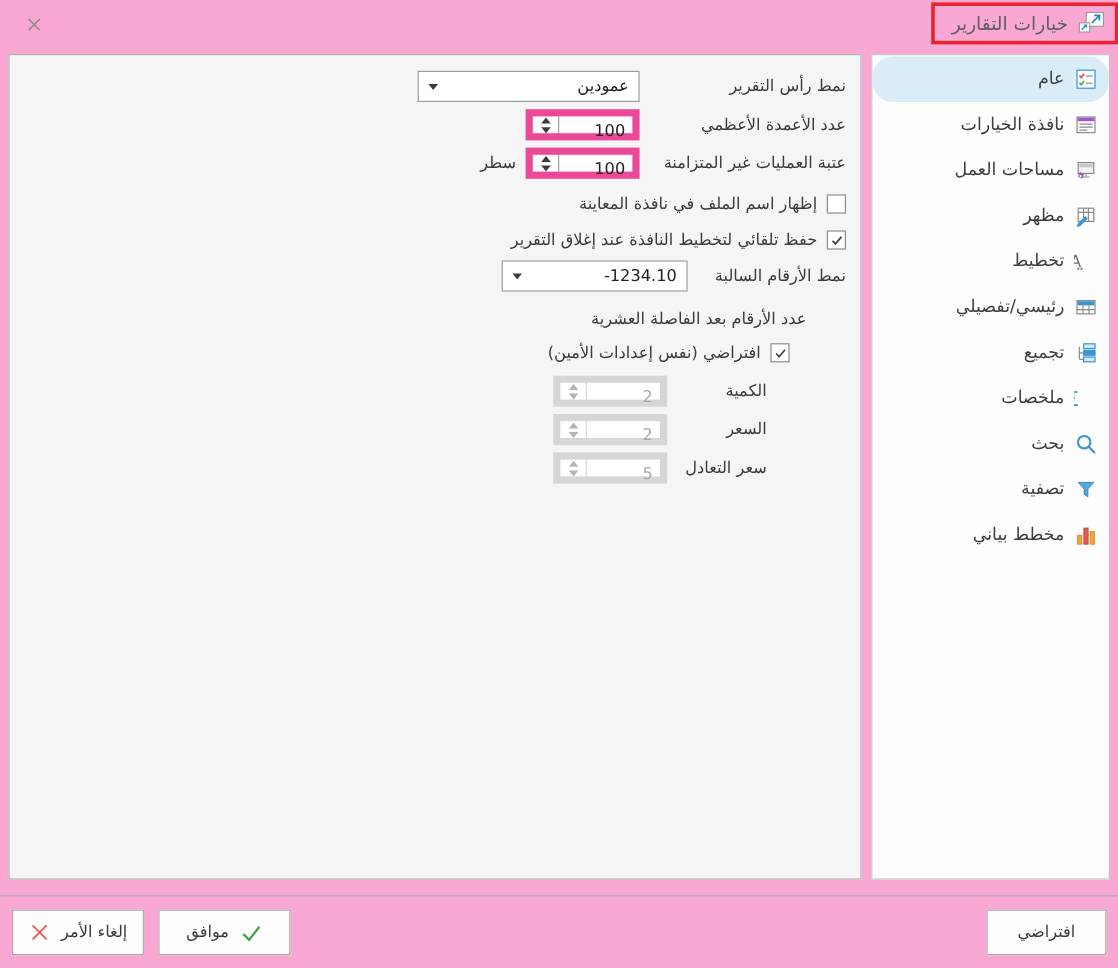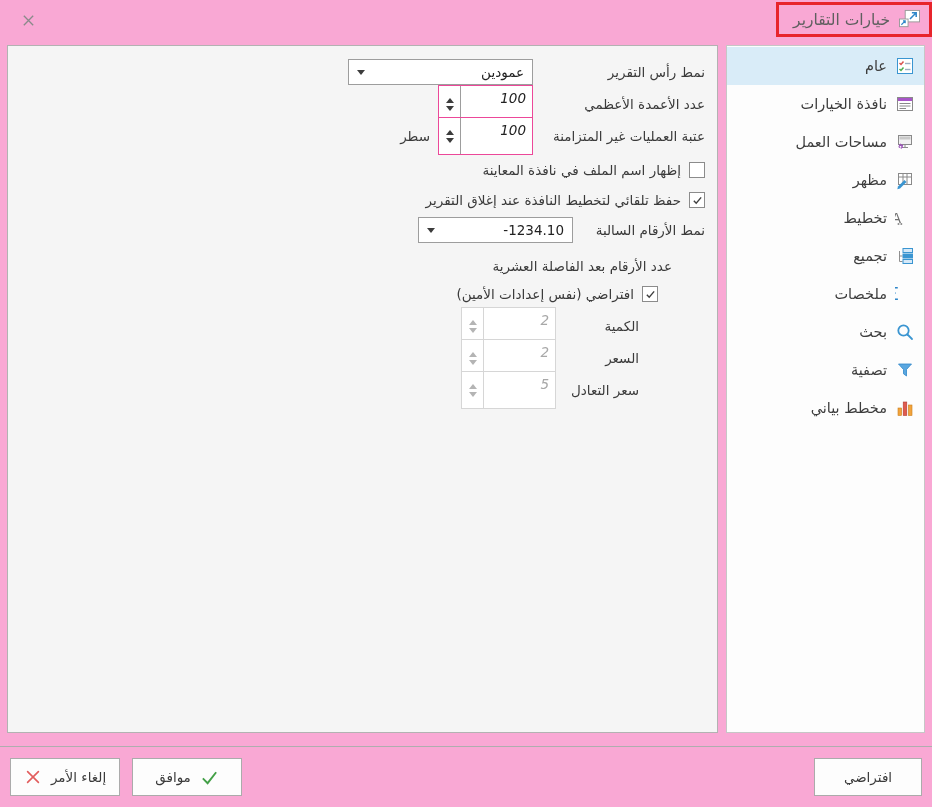--- a/index.html
+++ b/index.html
@@ -11,41 +11,41 @@
   .title-box{position:absolute;top:2px;right:0;height:29px;border:3px solid #e8242c;
     display:flex;align-items:center;gap:8px;padding:0 8px 0 14px;}
   .title-text{font-size:15.5px;color:#5f5f5f;white-space:nowrap;}
   .close-btn{position:absolute;top:11px;left:19px;width:18px;height:18px;display:flex;
     align-items:center;justify-content:center;cursor:default;}
 
   
   .content{display:flex;gap:8px;padding:0 7px;height:688px;box-sizing:border-box;}
   .sidebar{width:199px;background:#fdfdfd;border:1px solid #c6c6c6;box-sizing:border-box;padding-top:1px;}
   .side-item{height:38px;display:flex;align-items:center;gap:8px;padding:0 9px;font-size:14.5px;color:#3d3d3d;}
-  .side-item.selected{background:#d9ecf8;}
+  .side-item.selected{background:#d9ecf8;border-radius:17px;}
   .side-icon{width:20px;height:20px;flex:none;}
   .side-label{white-space:nowrap;}
 
   .main{flex:1;background:#f5f5f5;border:1px solid #b2b2b2;box-sizing:border-box;padding:13px 12px;}
 
   .row{display:flex;align-items:center;gap:8px;height:26px;margin-bottom:6px;}
   .row.cbrow{height:22px;}
   .lbl{font-size:13.5px;color:#3a3a3a;white-space:nowrap;flex:none;}
   .w164{width:164px;} .w124{width:124px;} .w75{width:75px;}
   .mt10{margin-top:10px;} .mt8{margin-top:8px;} .mt12{margin-top:12px;} .mt2{margin-top:2px;}
   .ind1{padding-right:33px;} .ind2{padding-right:47px;text-align:right;} .ind3{padding-right:66px;}
 
   .select{height:26px;background:#fff;border:1px solid #9d9d9d;display:flex;align-items:center;box-sizing:border-box;gap:32px;}
   .select .val{flex:1;font-size:13.5px;color:#222;padding:0 8px;}
   .select .arrow{width:24px;display:flex;align-items:center;justify-content:center;flex:none;}
   .w185{width:185px;} .w155{width:155px;}
   .tri-down{width:0;height:0;border-left:4px solid transparent;border-right:4px solid transparent;border-top:5px solid #3c3c3c;}
   .tri-up{width:0;height:0;border-left:4px solid transparent;border-right:4px solid transparent;border-bottom:5px solid #3c3c3c;}
 
-  .spin{width:95px;height:38px;background:#fff;border:1px solid #ec4899;display:flex;box-sizing:border-box;font-style:italic;}
+  .spin{width:95px;height:26px;background:#fff;border:6px solid #ec4899;display:flex;box-sizing:border-box;}
   .spin .val{flex:1;font-size:13.5px;color:#222;direction:ltr;text-align:right;padding:0 6px;line-height:24px;
     unicode-bidi:isolate;}
   .spin .arrows{width:21px;flex:none;display:flex;flex-direction:column;align-items:center;justify-content:center;gap:3px;}
   .spin .val{border-left:1px solid #9d9d9d;}
   .spin.disabled{border-color:#d6d6d6;}
   .spin.disabled .val{color:#a8a8a8;border-left-color:#d6d6d6;}
   .spin.disabled .tri-up{border-bottom-color:#b4b4b4;}
   .spin.disabled .tri-down{border-top-color:#b4b4b4;}
   .num{direction:ltr;unicode-bidi:isolate;text-align:right;}
 
@@ -54,21 +54,21 @@
 
   .group{display:flex;align-items:center;gap:10px;margin:16px 0 8px;height:22px;}
   .g-title{font-size:13.5px;color:#3a3a3a;flex:none;}
   .g-line{flex:1;height:1px;background:#a9a9a9;}
 
   
   .footer-sep{border-top:1px solid #aeaeae;margin-top:13px;}
   .footer{height:60px;display:flex;align-items:center;justify-content:space-between;padding:0 10px;}
   .btn{height:38px;background:#fdfdfd;border:1px solid #ababab;font-family:"DejaVu Sans",sans-serif;
     font-size:13.5px;color:#3a3a3a;display:flex;align-items:center;justify-content:center;gap:9px;box-sizing:border-box;}
-  .btn-default{width:108px;}
+  .btn-default{width:100px;}
   .btn-ok{width:110px;}
   .btn-cancel{width:110px;}
   .action-group{display:flex;gap:12px;flex-direction:row-reverse;}
 </style>
 </head>
 <body>
 
 <div class="dialog">
 
   <div class="header">
@@ -139,20 +139,30 @@
 
       <div class="side-item">
         <svg class="side-icon" viewBox="0 0 20 20">
           <text x="6" y="14.5" font-size="14" fill="#707070" font-family="DejaVu Sans, sans-serif">A</text>
           <circle cx="3.5" cy="16" r="1" fill="#8a8a8a"></circle>
           <circle cx="6.3" cy="16" r="1" fill="#8a8a8a"></circle>
         </svg>
         <span class="side-label">تخطيط</span>
       </div>
 
+      <div class="side-item">
+        <svg class="side-icon" viewBox="0 0 20 20">
+          <rect x="2.5" y="4.5" width="15" height="11" fill="#fff" stroke="#8a8a8a"></rect>
+          <rect x="3" y="5" width="14" height="3.5" fill="#3a95d1"></rect>
+          <line x1="2.5" y1="12" x2="17.5" y2="12" stroke="#8a8a8a"></line>
+          <line x1="7.5" y1="8.5" x2="7.5" y2="15.5" stroke="#8a8a8a"></line>
+          <line x1="12.5" y1="8.5" x2="12.5" y2="15.5" stroke="#8a8a8a"></line>
+        </svg>
+        <span class="side-label">رئيسي/تفصيلي</span>
+      </div>
 
       <div class="side-item">
         <svg class="side-icon" viewBox="0 0 20 20">
           <path d="M4.5 5 v10.5 M4.5 10 h3 M4.5 15.5 h3" stroke="#8f8f8f" fill="none"></path>
           <rect x="8" y="2.5" width="9.5" height="4" fill="#d6e9f8" stroke="#3a95d1"></rect>
           <rect x="8" y="8" width="9.5" height="4" fill="#3a95d1" stroke="#3a95d1"></rect>
           <rect x="8" y="13.5" width="9.5" height="4" fill="#d6e9f8" stroke="#3a95d1"></rect>
         </svg>
         <span class="side-label">تجميع</span>
       </div>

